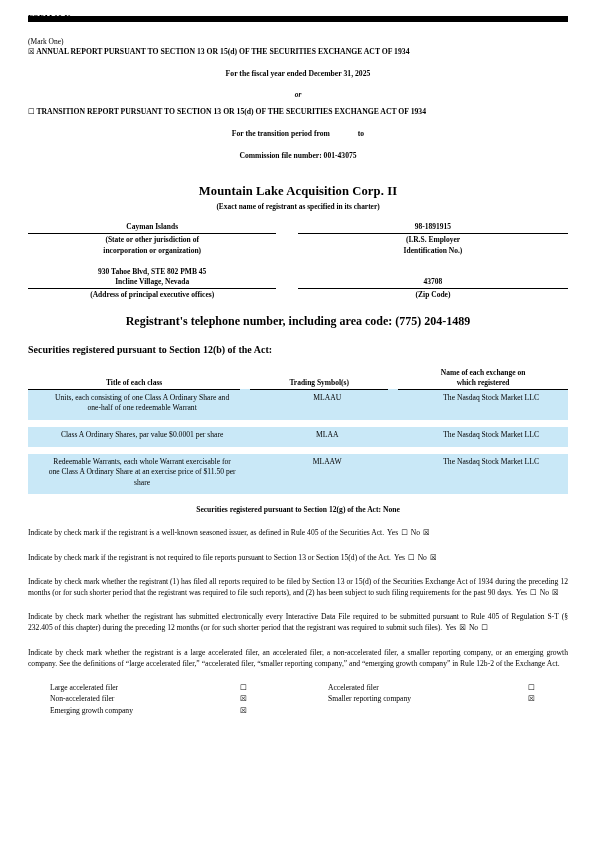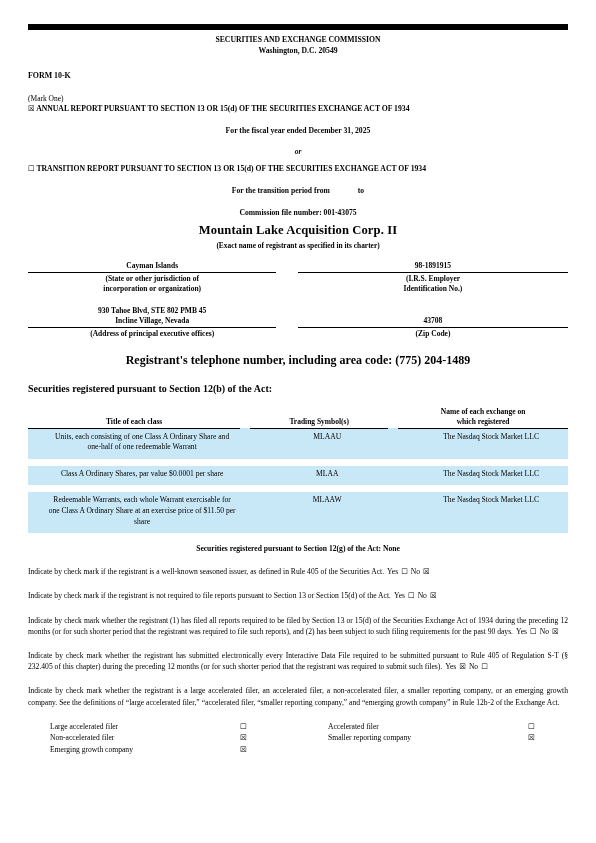--- a/index.html
+++ b/index.html
@@ -86,21 +86,21 @@
   }
   .transperiod .gap { display: inline-block; width: 28px; }
   .commission {
     margin-top: 13px;
     text-align: center;
     font-weight: bold;
     font-size: 7.6px;
   }
 
   .company {
-    margin-top: 6px;
+    margin-top: 24px;
     text-align: center;
     font-weight: bold;
     font-size: 12.6px;
     letter-spacing: 0.1px;
   }
   .company-sub {
     margin-top: 3px;
     text-align: center;
     font-weight: bold;
     font-size: 7.4px;
@@ -210,25 +210,20 @@
   .filer td.lbl2 { width: 200px; padding-left: 10px; }
   .filer td.box2 { text-align: left; }
 </style>
 </head>
 <body>
 
 <div class="page">
 
   <div class="topbar"></div>
 
-  <div class="head ctr">
-    <div>UNITED STATES</div>
-    <div>SECURITIES AND EXCHANGE COMMISSION</div>
-    <div>Washington, D.C. 20549</div>
-  </div>
 
   <div class="form-title">FORM 10-K</div>
 
   <div class="markone">(Mark One)</div>
 
   <div class="checkline">
     <span class="cbox">☒</span>
     <span>ANNUAL REPORT PURSUANT TO SECTION 13 OR 15(d) OF THE SECURITIES EXCHANGE ACT OF 1934</span>
   </div>
 

